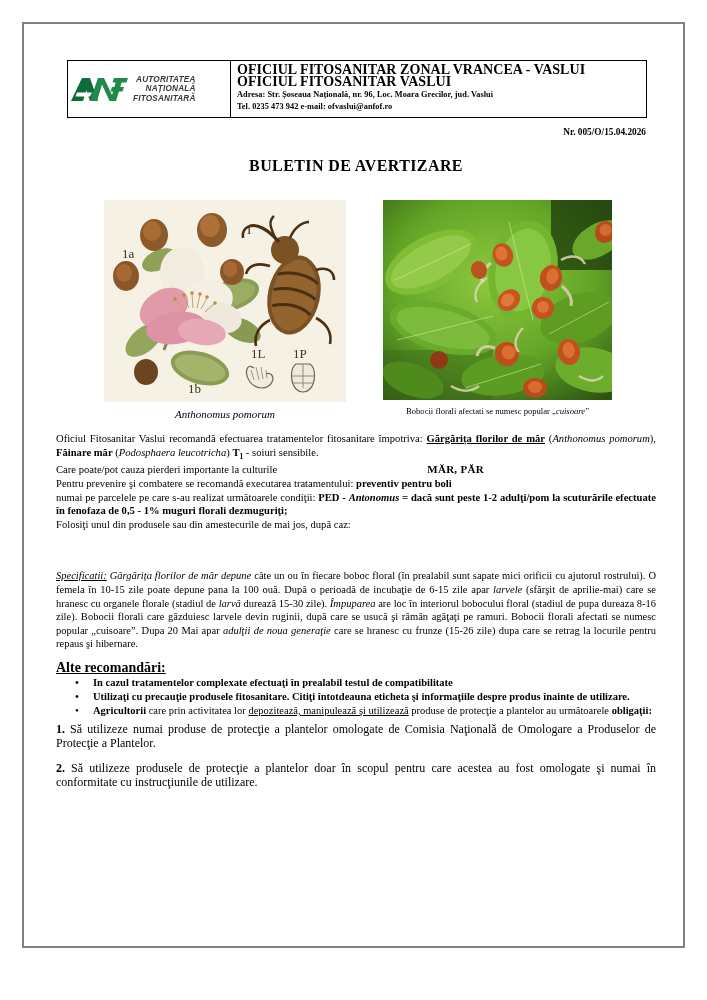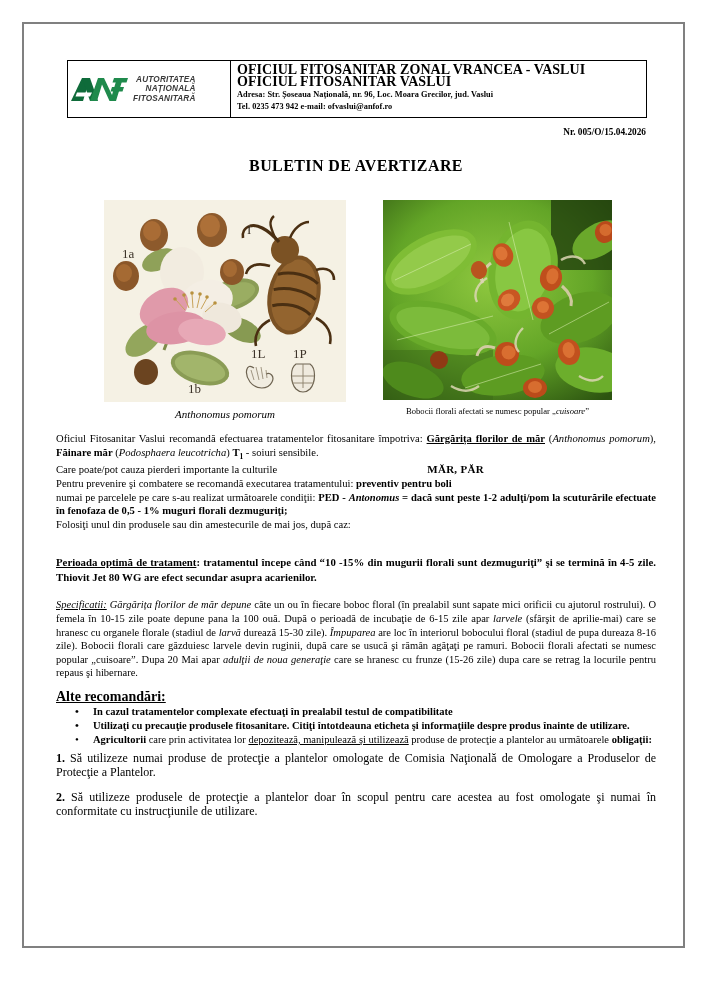--- a/index.html
+++ b/index.html
@@ -450,21 +450,20 @@
 
       <p class="p just"><span>numai pe parcelele pe care s-au realizat următoarele condiţii: </span><span class="b">PED - </span><span class="bi">Antonomus</span><span class="b"> = dacă sunt peste 1-2 adulţi/pom la scuturările efectuate în fenofaza de 0,5 - 1% muguri florali dezmuguriţi;</span></p>
 
       <p class="p">Folosiţi unul din produsele sau din amestecurile de mai jos, după caz:</p>
 
       <div class="line-spacer"></div>
 
 
       <div class="line-spacer lg"></div>
 
-      <p class="p period-line just"><span class="bu">Perioada optimă de tratament</span><span class="b">: tratamentul începe când “10 -15% din mugurii florali sunt dezmuguriţi” şi se termină în 4-5 zile.  Thiovit Jet 80 WG are efect secundar asupra acarienilor.</span></p>
 
       <div class="line-spacer lg"></div>
 
       <p class="p spec-block"><span class="biu">Specificatii:</span> <span class="i">Gărgărița florilor de măr depune</span><span> câte un ou în fiecare boboc floral (în prealabil sunt sapate mici orificii cu ajutorul rostrului). O femela în 10-15 zile poate depune pana la 100 ouă. După o perioadă de incubaţie de 6-15 zile apar </span><span class="i">larvele</span><span> (sfârşit de aprilie-mai) care se hranesc cu organele florale (stadiul de </span><span class="i">larvă</span><span> durează 15-30 zile). </span><span class="i">Împuparea</span><span> are loc în interiorul bobocului floral (stadiul de pupa dureaza 8-16 zile). Bobocii florali care găzduiesc larvele devin ruginii, după care se usucă şi rămân agăţaţi pe ramuri. Bobocii florali afectati se numesc  popular  „cuisoare”. Dupa 20 Mai apar </span><span class="i">adulţii de noua generaţie</span><span> care se hranesc cu frunze (15-26 zile) dupa care se retrag la locurile pentru repaus şi hibernare.</span></p>
 
       <div class="line-spacer"></div>
 
       <div class="alte-head">Alte recomandări:</div>
 
       <ul class="recs">

